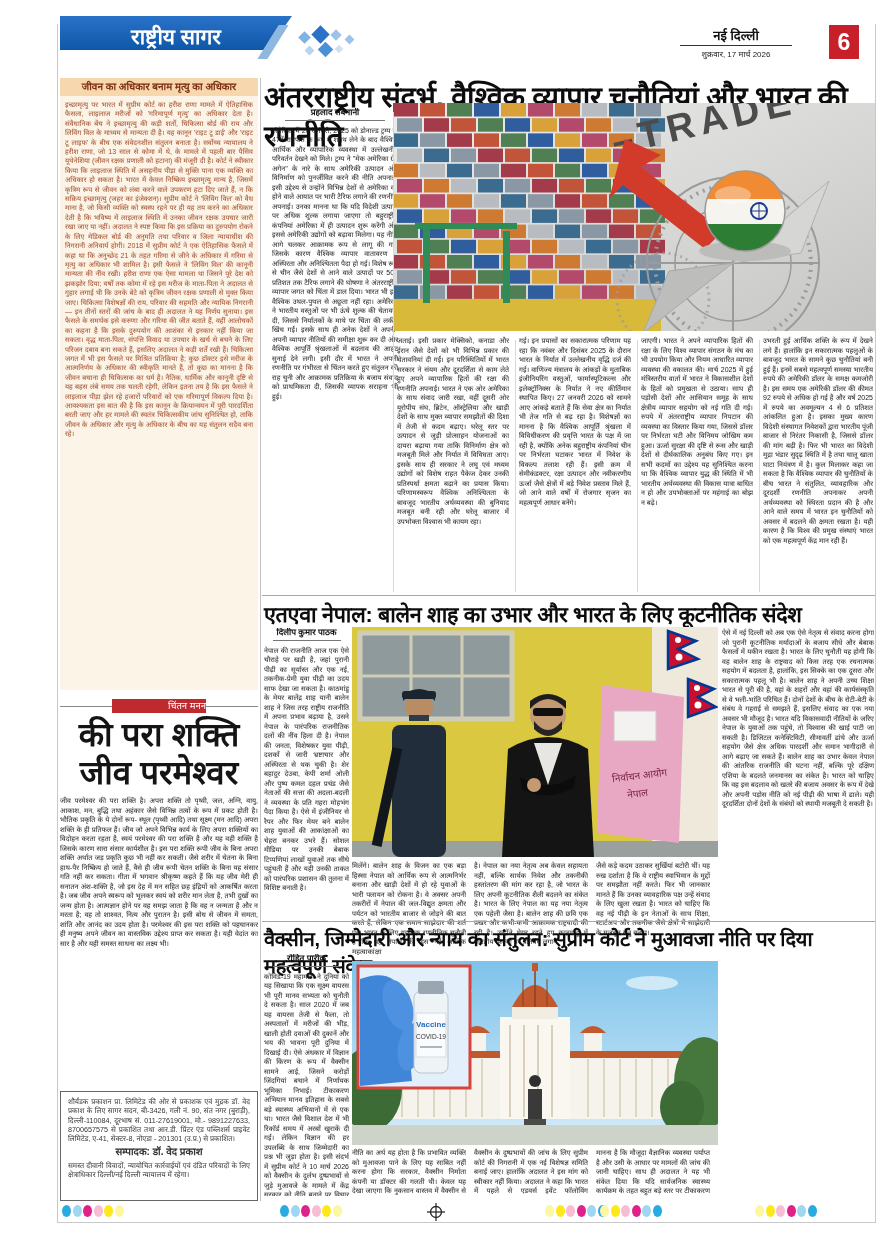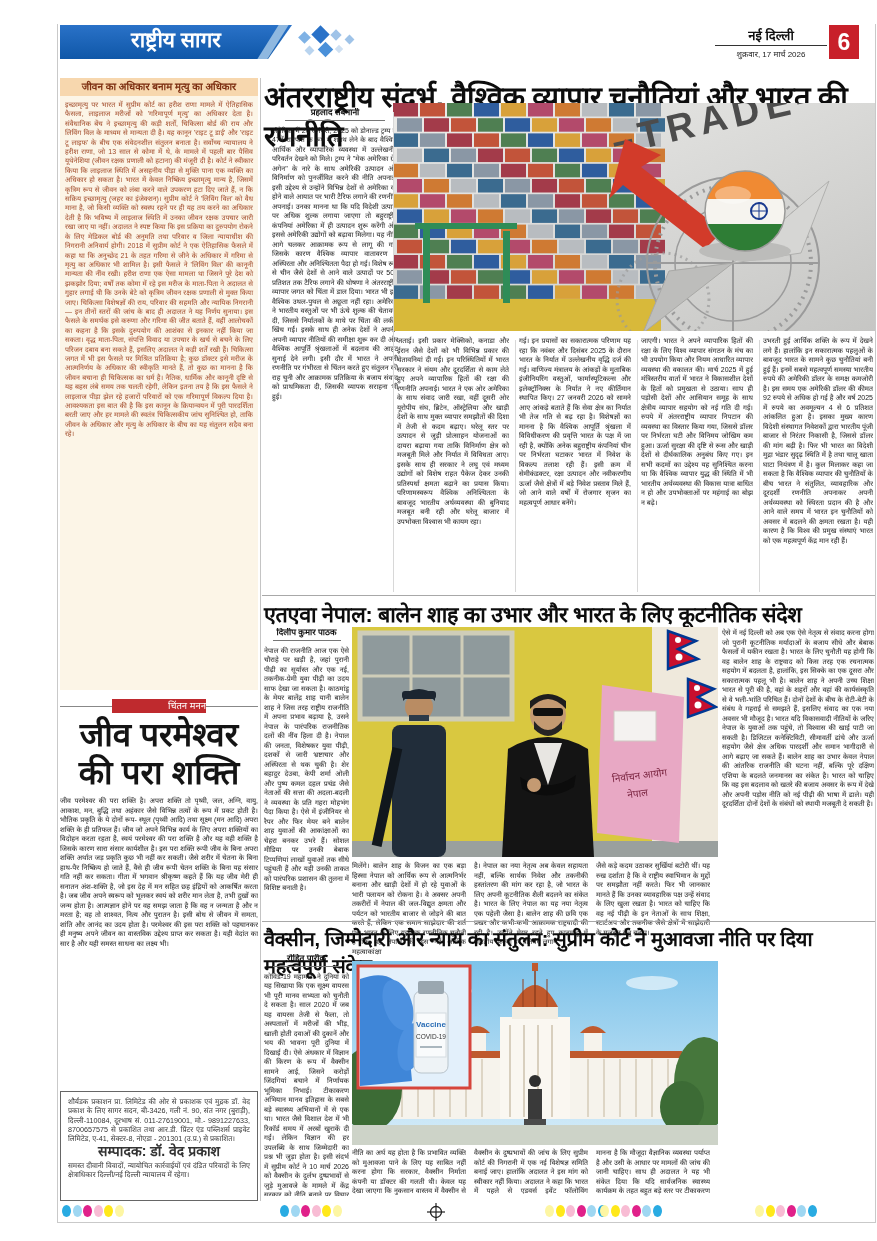--- a/index.html
+++ b/index.html
@@ -1,29 +1,29 @@
 <!DOCTYPE html>
 <html><head>
 <meta charset="utf-8">
 <style>
   html,body{margin:0;padding:0;background:#ffffff;}
   #page{position:relative;width:877px;height:1241px;background:#ffffff;overflow:hidden;
         font-family:"Liberation Sans","DejaVu Sans",sans-serif;}
   .frame-line{position:absolute;background:#c9c9c9;}
   
-  .logo-box{position:absolute;left:60px;top:25px;width:232px;height:34px;
+  .logo-box{position:absolute;left:60px;top:16px;width:232px;height:34px;
     background:linear-gradient(180deg,#2a72c8,#0f57a8);
     clip-path:polygon(0 0,100% 0,calc(100% - 24px) 100%,0 100%);
-    display:flex;align-items:flex-start;justify-content:center;}
+    display:flex;align-items:flex-end;justify-content:center;}
   .logo-box span{color:#fff;font-weight:700;font-size:21px;}
   .logo-accent{position:absolute;left:268px;top:25px;width:10px;height:34px;background:#8fb8e0;transform:skewX(-32deg);}
   .diamond{position:absolute;transform:rotate(45deg);display:block;}
   .section-title{position:absolute;left:262px;top:27px;width:350px;text-align:center;
     font-size:27px;font-weight:700;color:#0f0f0f;}
-  .dateline{position:absolute;left:715px;top:26px;width:112px;text-align:center;}
+  .dateline{position:absolute;left:680px;top:26px;width:112px;text-align:center;}
   .dateline .city{font-size:13px;font-weight:700;color:#111;border-bottom:1.5px solid #333;padding-bottom:1px;}
   .dateline .date{font-size:8px;color:#222;padding-top:2px;}
   .page-num{position:absolute;left:829px;top:25px;width:30px;height:34px;background:#c8202a;
     color:#fff;font-size:23px;font-weight:700;display:flex;align-items:center;justify-content:center;}
   .blue-bar{position:absolute;left:58px;top:60px;width:817px;height:13px;background:#1173bc;
     color:#fff;font-size:9px;font-weight:700;text-align:right;line-height:13px;padding-right:8px;box-sizing:border-box;}
   
   .peach-head{position:absolute;left:60px;top:78px;width:198px;height:18px;background:#f7d7ae;
     color:#7e3012;font-weight:700;font-size:10px;text-align:center;line-height:18px;}
   .cream-body{position:absolute;left:60px;top:96px;width:198px;height:594px;background:#fcf5e7;
@@ -31,21 +31,21 @@
   .chintan-row{position:absolute;left:60px;top:699px;width:198px;height:14px;}
   .chintan-row .hline{position:absolute;left:0;top:7px;width:198px;height:1px;background:#888;}
   .chintan-label{position:absolute;left:52px;top:0;width:94px;height:14px;background:#bf2a2e;color:#fff;
     font-size:9.5px;font-weight:400;text-align:right;line-height:14px;}
   .chintan-title{position:absolute;left:60px;top:716px;width:198px;text-align:center;
     font-size:33px;line-height:38px;font-weight:700;color:#141414;}
   .chintan-body{position:absolute;left:60px;top:796px;width:198px;height:290px;color:#222;
     font-size:7px;line-height:9.5px;text-align:justify;overflow:hidden;}
   .pub-box{position:absolute;left:60px;top:1091px;width:198px;height:110px;border:1px solid #666;
     box-sizing:border-box;padding:5px 7px;font-size:7.2px;line-height:9.3px;color:#333;text-align:justify;overflow:hidden;}
-  .pub-box .editor{font-size:14px;font-weight:700;text-align:center;margin:4px 0;}
+  .pub-box .editor{font-size:10px;font-weight:700;text-align:center;margin:4px 0;}
   
   .headline{position:absolute;left:264px;width:610px;font-weight:700;color:#0c0c0c;letter-spacing:-0.3px;}
   .col{position:absolute;font-size:7px;line-height:9.5px;text-align:justify;color:#1c1c1c;overflow:hidden;}
   .byline{font-weight:700;font-size:8.5px;text-align:center;color:#111;}
   .byline-rule{width:80%;height:1px;background:#777;margin:2px auto 5px;}
   .vsep{position:absolute;width:1px;background:#d8d8d8;}
   .hsep{position:absolute;height:1px;background:#a8a8a8;}
   .art-img{position:absolute;display:block;}
   
   .reg-dot{position:absolute;width:9px;height:12px;border-radius:50%;}
@@ -79,22 +79,22 @@
   <div class="page-num">6</div>
 
   <div class="peach-head">जीवन का अधिकार बनाम मृत्यु का अधिकार</div>
   <div class="cream-body">इच्छामृत्यु पर भारत में सुप्रीम कोर्ट का हरीश राणा मामले में ऐतिहासिक फैसला, लाइलाज मरीजों को 'गरिमापूर्ण मृत्यु' का अधिकार देता है। संवैधानिक बेंच ने इच्छामृत्यु की कड़ी शर्तों, चिकित्सा बोर्ड की राय और लिविंग विल के माध्यम से मान्यता दी है। यह कानून 'राइट टू डाई' और 'राइट टू लाइफ' के बीच एक संवेदनशील संतुलन बनाता है। सर्वोच्च न्यायालय ने हरीश राणा, जो 13 साल से कोमा में थे, के मामले में पहली बार पैसिव यूथेनेशिया (जीवन रक्षक प्रणाली को हटाना) की मंजूरी दी है। कोर्ट ने स्वीकार किया कि लाइलाज स्थिति में असहनीय पीड़ा से मुक्ति पाना एक व्यक्ति का अधिकार हो सकता है। भारत में केवल निष्क्रिय इच्छामृत्यु मान्य है, जिसमें कृत्रिम रूप से जीवन को लंबा करने वाले उपकरण हटा दिए जाते हैं, न कि सक्रिय इच्छामृत्यु (जहर का इंजेक्शन)। सुप्रीम कोर्ट ने 'लिविंग विल' को वैध माना है, जो किसी व्यक्ति को स्वस्थ रहने पर ही यह तय करने का अधिकार देती है कि भविष्य में लाइलाज स्थिति में उनका जीवन रक्षक उपचार जारी रखा जाए या नहीं। अदालत ने स्पष्ट किया कि इस प्रक्रिया का दुरुपयोग रोकने के लिए मेडिकल बोर्ड की अनुमति तथा परिवार व जिला न्यायाधीश की निगरानी अनिवार्य होगी। 2018 में सुप्रीम कोर्ट ने एक ऐतिहासिक फैसले में कहा था कि अनुच्छेद 21 के तहत गरिमा से जीने के अधिकार में गरिमा से मृत्यु का अधिकार भी शामिल है। इसी फैसले ने 'लिविंग विल' की कानूनी मान्यता की नींव रखी। हरीश राणा एक ऐसा मामला था जिसने पूरे देश को झकझोर दिया; वर्षों तक कोमा में रहे इस मरीज के माता-पिता ने अदालत से गुहार लगाई थी कि उनके बेटे को कृत्रिम जीवन रक्षक प्रणाली से मुक्त किया जाए। चिकित्सा विशेषज्ञों की राय, परिवार की सहमति और न्यायिक निगरानी— इन तीनों स्तरों की जांच के बाद ही अदालत ने यह निर्णय सुनाया। इस फैसले के समर्थक इसे करुणा और गरिमा की जीत बताते हैं, वहीं आलोचकों का कहना है कि इसके दुरुपयोग की आशंका से इनकार नहीं किया जा सकता। वृद्ध माता-पिता, संपत्ति विवाद या उपचार के खर्च से बचने के लिए परिजन दबाव बना सकते हैं, इसलिए अदालत ने कड़ी शर्तें रखी हैं। चिकित्सा जगत में भी इस फैसले पर मिश्रित प्रतिक्रिया है; कुछ डॉक्टर इसे मरीज के आत्मनिर्णय के अधिकार की स्वीकृति मानते हैं, तो कुछ का मानना है कि जीवन बचाना ही चिकित्सक का धर्म है। नैतिक, धार्मिक और कानूनी दृष्टि से यह बहस लंबे समय तक चलती रहेगी, लेकिन इतना तय है कि इस फैसले ने लाइलाज पीड़ा झेल रहे हजारों परिवारों को एक गरिमापूर्ण विकल्प दिया है। आवश्यकता इस बात की है कि इस कानून के क्रियान्वयन में पूरी पारदर्शिता बरती जाए और हर मामले की स्वतंत्र चिकित्सकीय जांच सुनिश्चित हो, ताकि जीवन के अधिकार और मृत्यु के अधिकार के बीच का यह संतुलन सदैव बना रहे।</div>
 
   <div class="chintan-row">
     <div class="hline"></div>
     <div class="chintan-label">चिंतन मनन</div>
   </div>
   <div class="chintan-title">
+    <div>की परा शक्ति</div>
     <div>जीव परमेश्वर</div>
-    <div>की परा शक्ति</div>
   </div>
   <div class="chintan-body">जीव परमेश्वर की परा शक्ति है। अपरा शक्ति तो पृथ्वी, जल, अग्नि, वायु, आकाश, मन, बुद्धि तथा अहंकार जैसे विभिन्न तत्वों के रूप में प्रकट होती है। भौतिक प्रकृति के ये दोनों रूप- स्थूल (पृथ्वी आदि) तथा सूक्ष्म (मन आदि) अपरा शक्ति के ही प्रतिफल हैं। जीव जो अपने विभिन्न कार्य के लिए अपरा शक्तियों का विदोहन करता रहता है, स्वयं परमेश्वर की परा शक्ति है और यह वही शक्ति है जिसके कारण सारा संसार कार्यशील है। इस परा शक्ति रूपी जीव के बिना अपरा शक्ति अर्थात जड़ प्रकृति कुछ भी नहीं कर सकती। जैसे शरीर में चेतना के बिना हाथ-पैर निष्क्रिय हो जाते हैं, वैसे ही जीव रूपी चेतन शक्ति के बिना यह संसार गति नहीं कर सकता। गीता में भगवान श्रीकृष्ण कहते हैं कि यह जीव मेरी ही सनातन अंश-शक्ति है, जो इस देह में मन सहित छह इंद्रियों को आकर्षित करता है। जब जीव अपने स्वरूप को भूलकर स्वयं को शरीर मान लेता है, तभी दुखों का जन्म होता है। आत्मज्ञान होने पर वह समझ जाता है कि वह न जन्मता है और न मरता है; वह तो शाश्वत, नित्य और पुरातन है। इसी बोध से जीवन में समता, शांति और आनंद का उदय होता है। परमेश्वर की इस परा शक्ति को पहचानकर ही मनुष्य अपने जीवन का वास्तविक उद्देश्य प्राप्त कर सकता है। यही वेदांत का सार है और यही समस्त साधना का लक्ष्य भी।</div>
 
   <div class="pub-box">
     <div>शौर्यंडक प्रकाशन प्रा. लिमिटेड की ओर से प्रकाशक एवं मुद्रक डॉ. वेद प्रकाश के लिए सागर सदन, बी-3426, गली नं. 90, संत नगर (बुराड़ी), दिल्ली-110084, दूरभाष सं. 011-27619001, मो.- 9891227633, 8700657575 से प्रकाशित तथा आर.डी. प्रिंटर एंड पब्लिशर्स प्राइवेट लिमिटेड, ए-41, सेक्टर-8, नोएडा - 201301 (उ.प्र.) से प्रकाशित।</div>
     <div class="editor">सम्पादक: डॉ. वेद प्रकाश</div>
     <div>समस्त दीवानी विवादों, न्यायोचित कार्रवाईयों एवं दंडित परिवादों के लिए क्षेत्राधिकार दिल्ली/नई दिल्ली न्यायालय में रहेगा।</div>
   </div>
 
   <div class="vsep" style="left:260px;top:78px;height:1123px;background:#c4c4c4;"></div>

